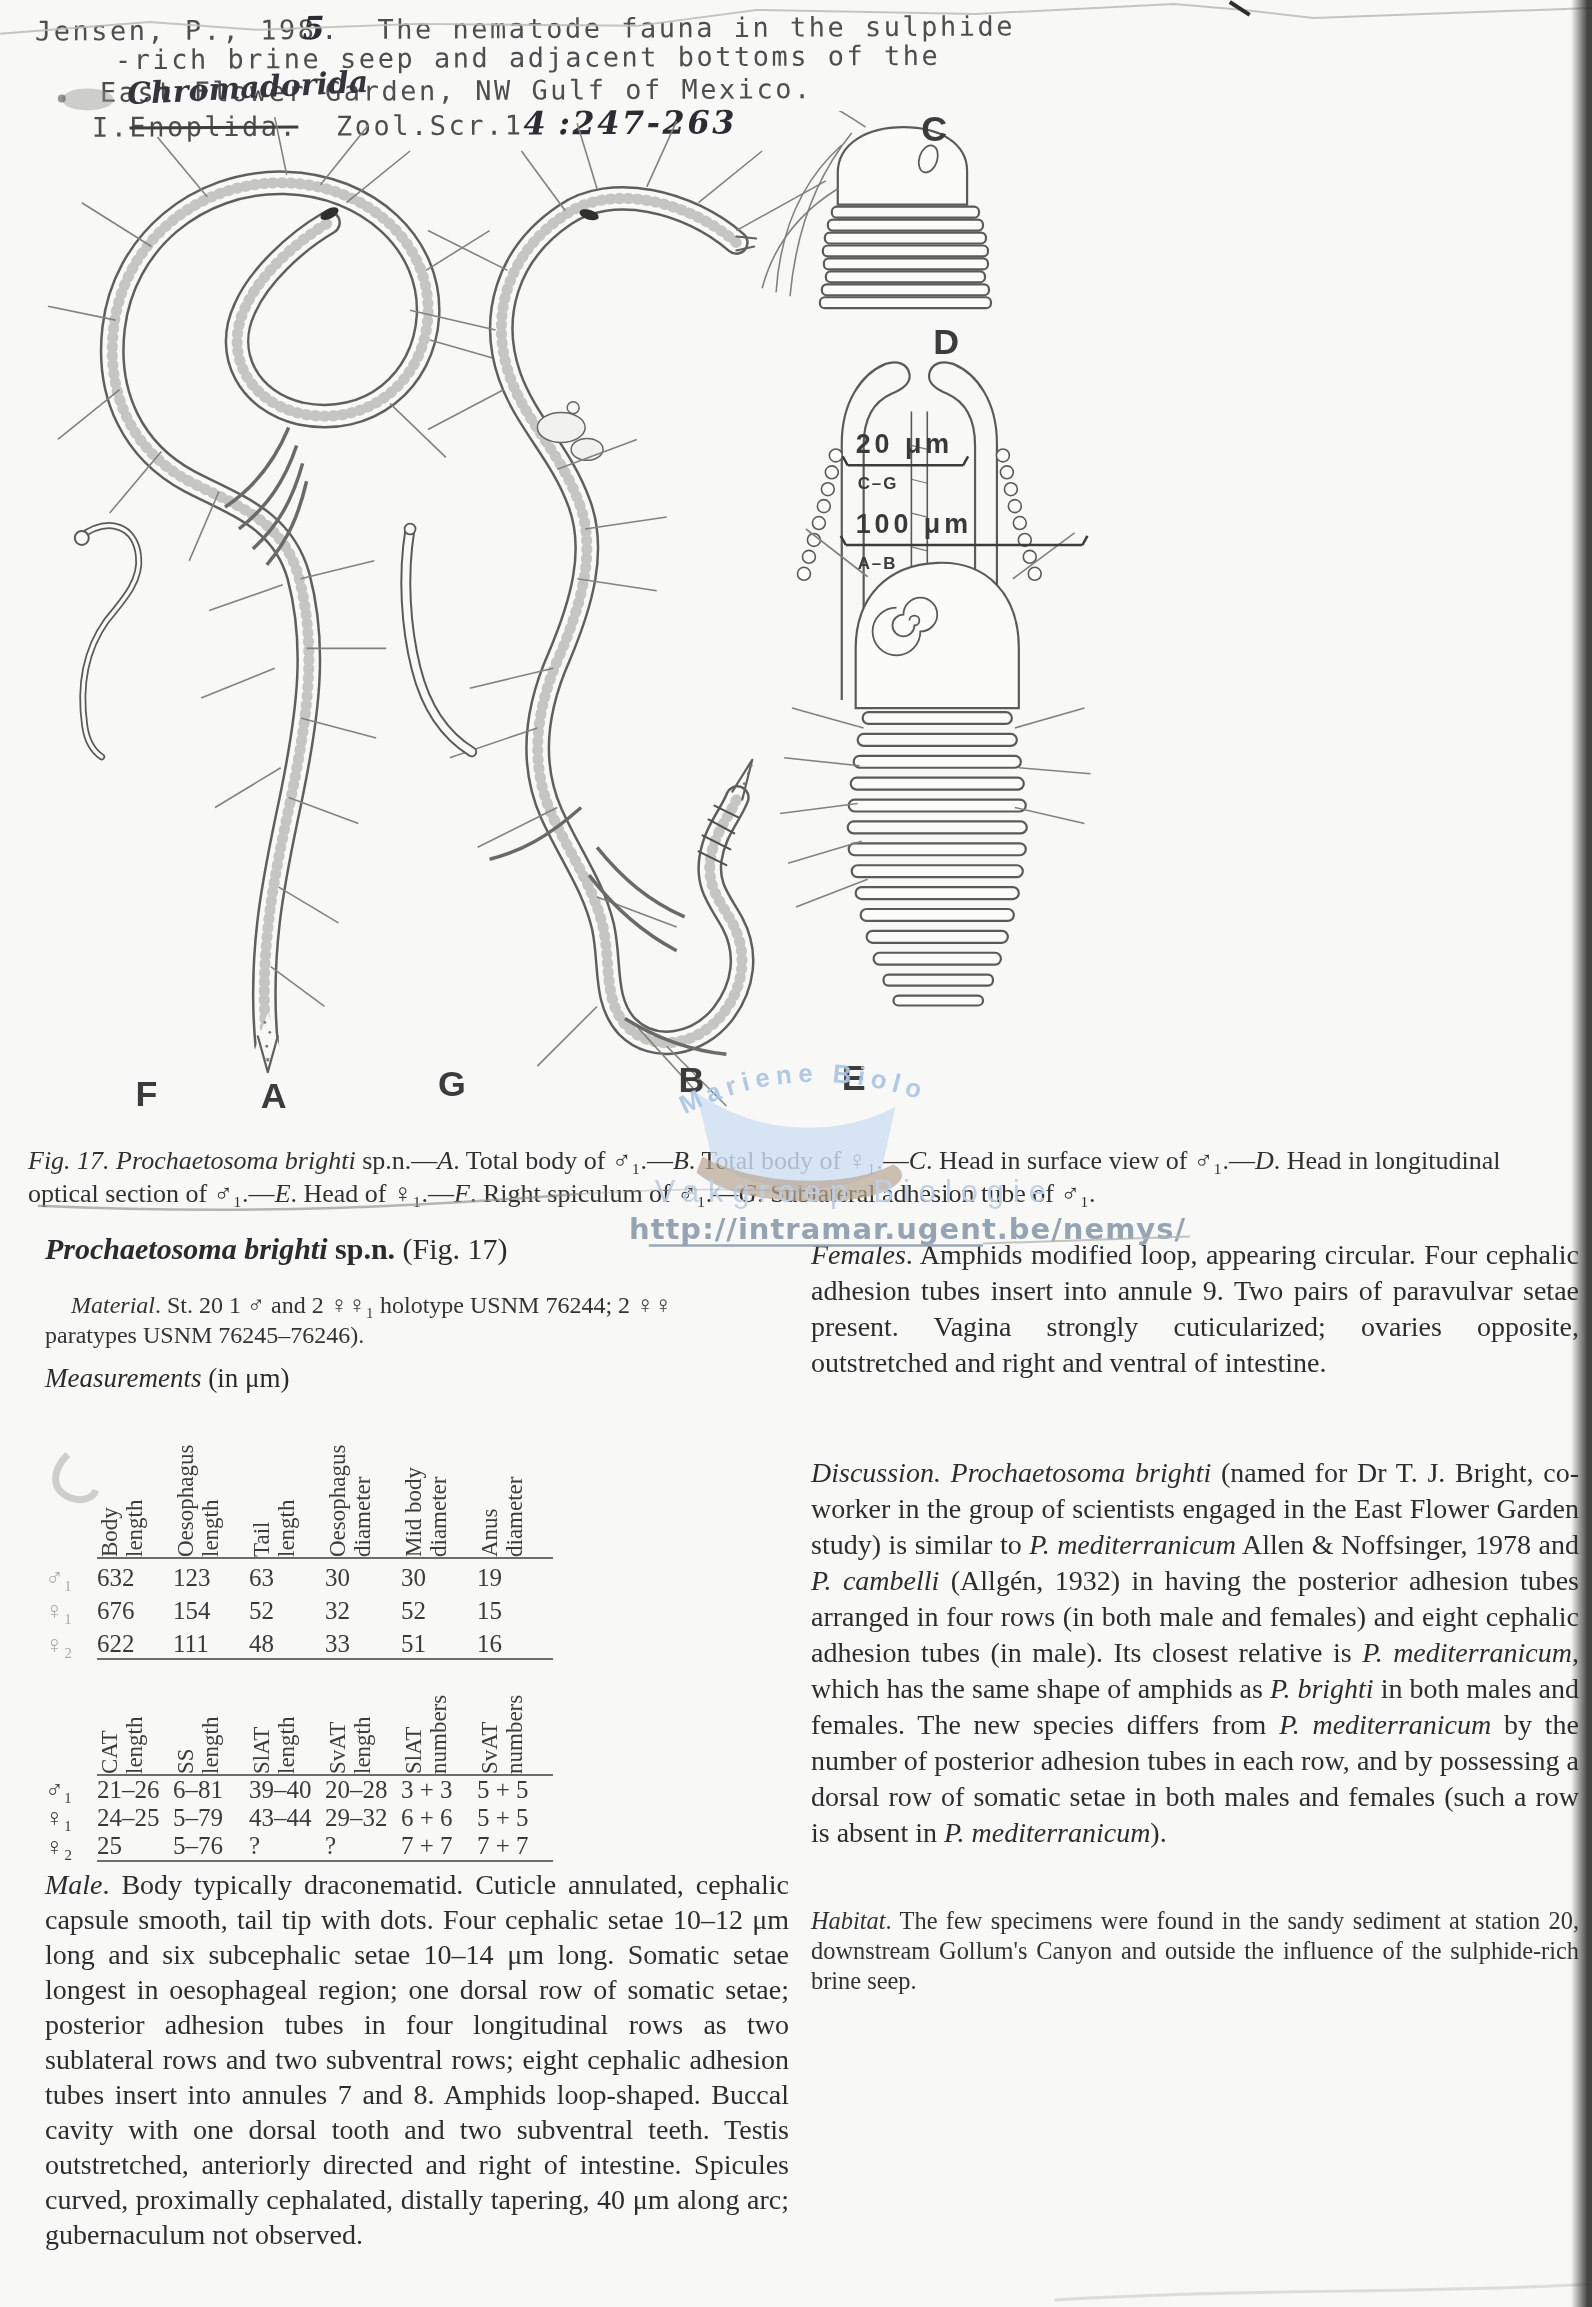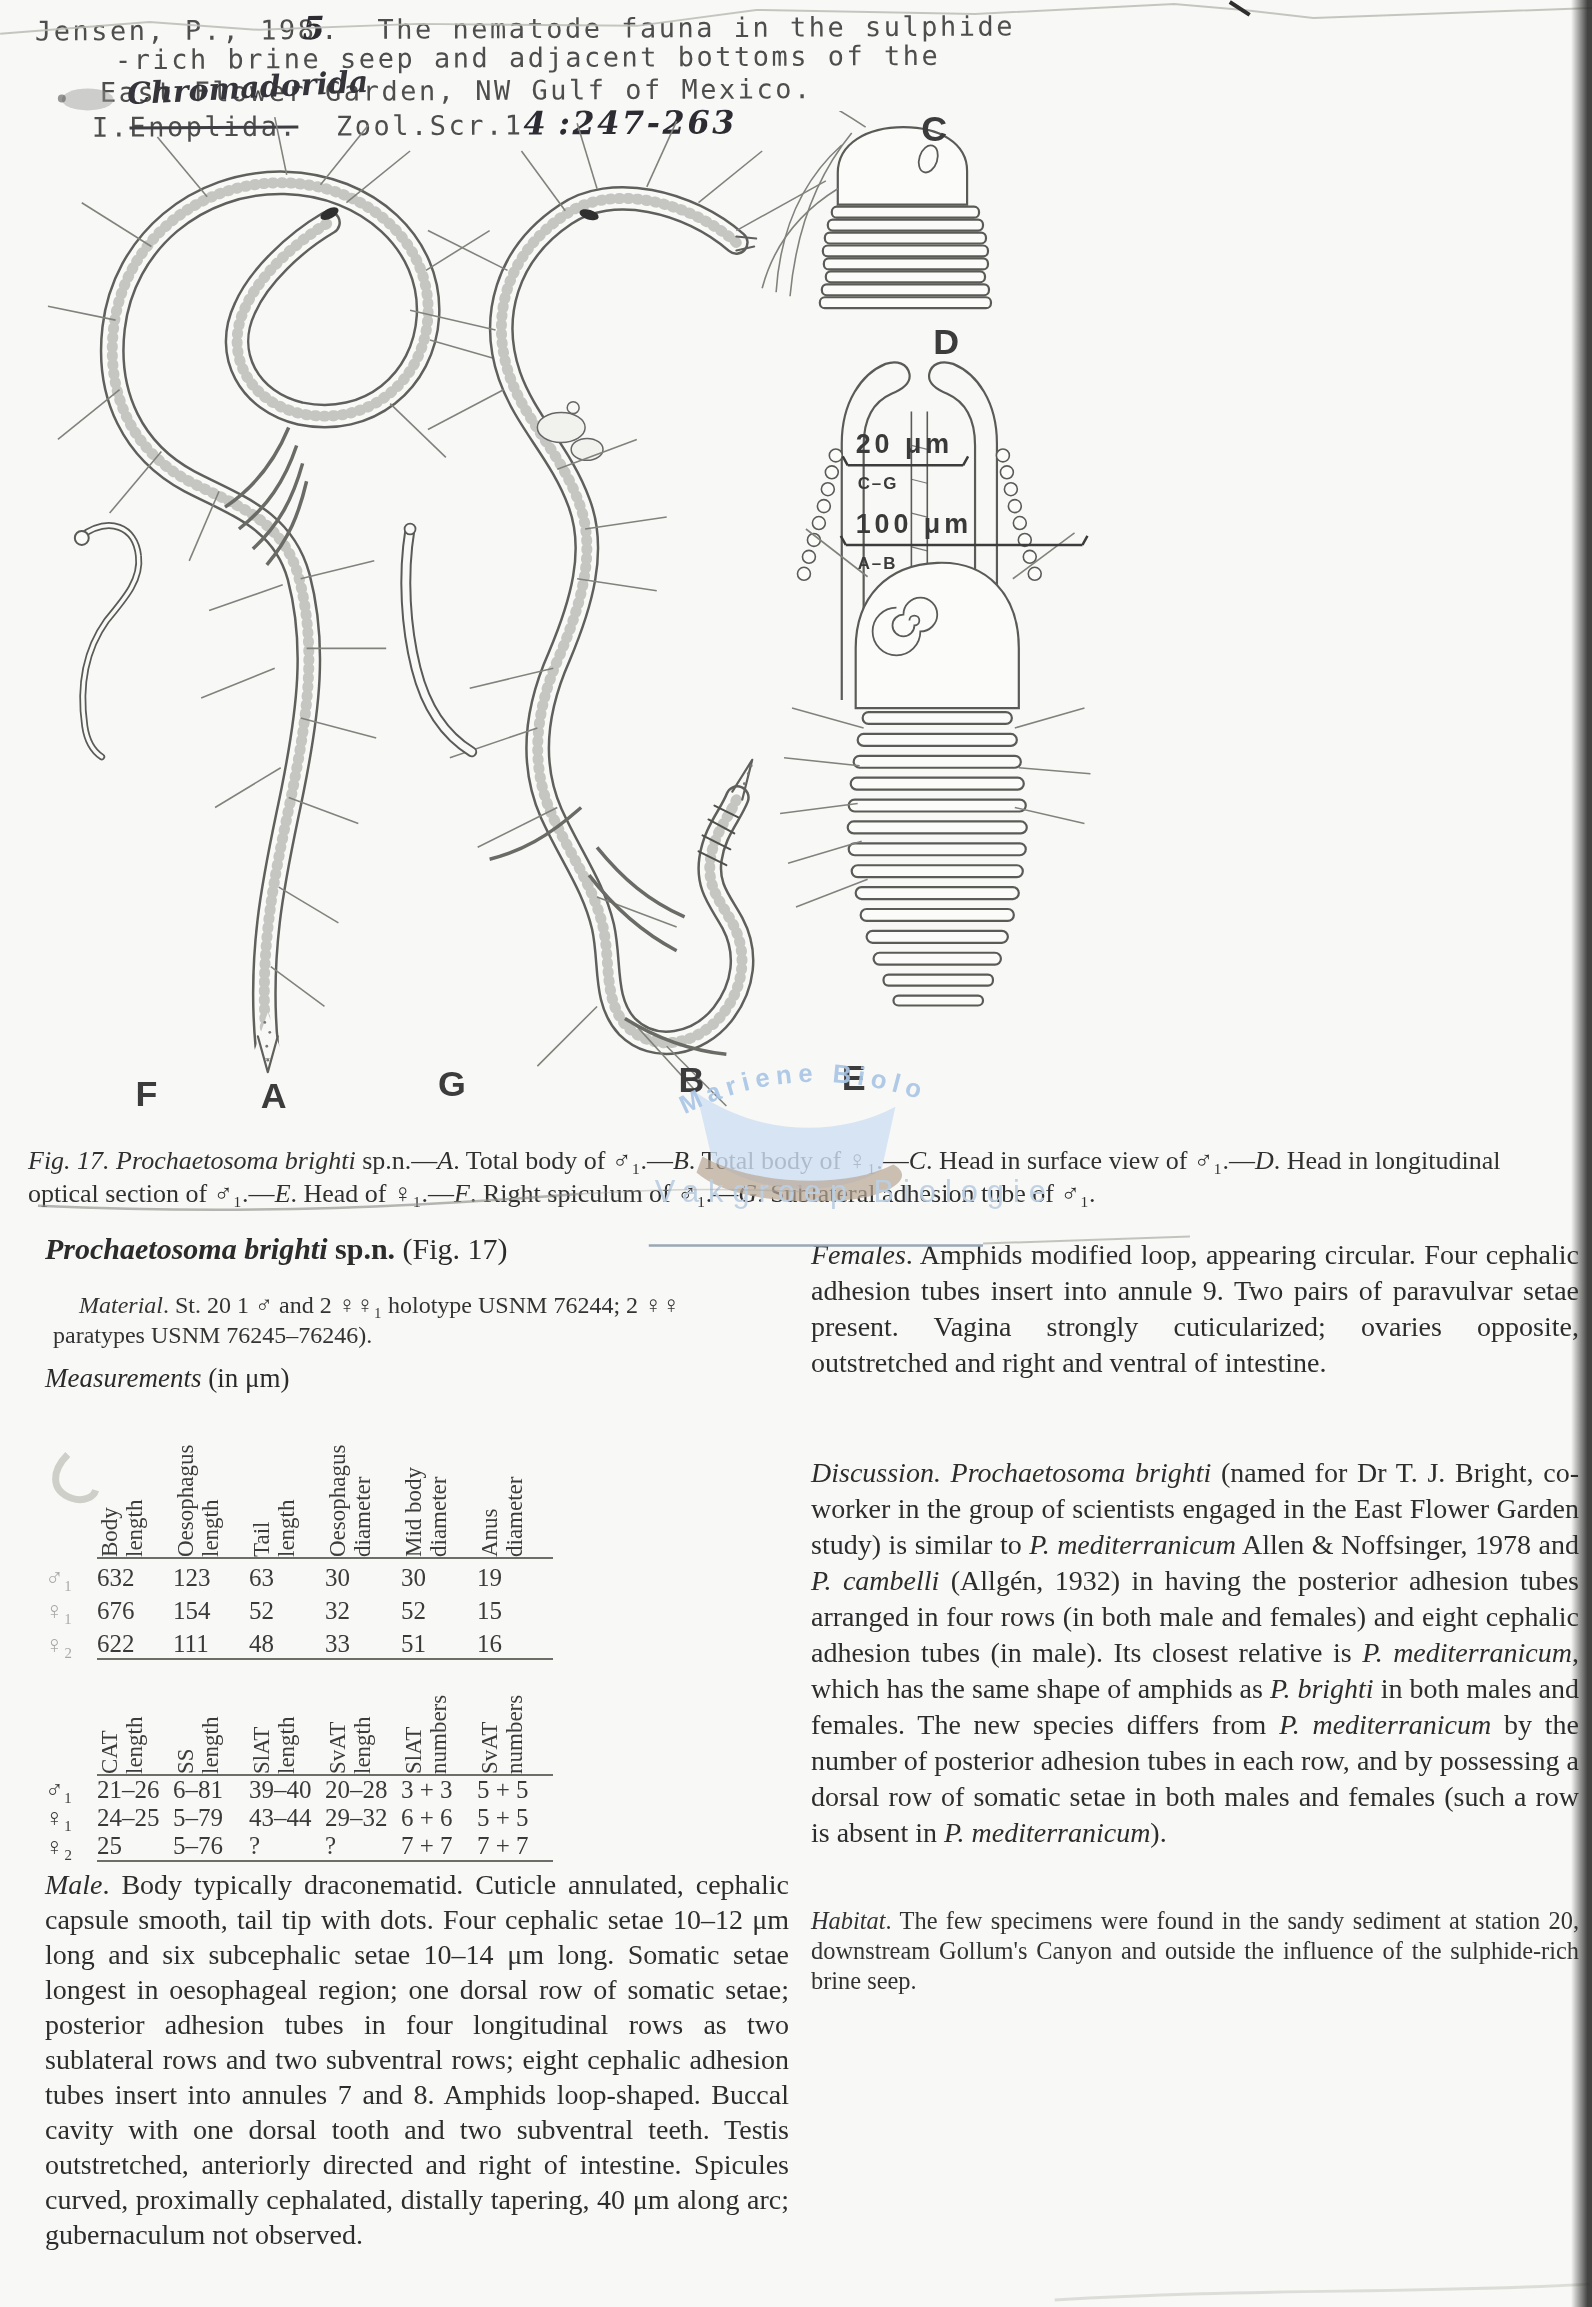--- a/index.html
+++ b/index.html
@@ -287,23 +287,24 @@
 
   <div id="caption"><span style="font-style: italic;">Fig. 17. Prochaetosoma brighti</span><span> sp.n.—</span><span style="font-style: italic;">A</span><span>. Total body of ♂₁.—</span><span style="font-style: italic;">B</span><span>. Total body of ♀₁.—</span><span style="font-style: italic;">C</span><span>. Head in surface view of ♂₁.—</span><span style="font-style: italic;">D</span><span>. Head in longitudinal optical section of ♂₁.—</span><span style="font-style: italic;">E</span><span>. Head of ♀₁.—</span><span style="font-style: italic;">F</span><span>. Right spiculum of ♂₁.—</span><span style="font-style: italic;">G</span><span>. Sublateral adhesion tube of ♂₁.</span></div>
 
   <svg id="wmark" viewBox="0 0 560 210">
     <path id="wm-arc-path" d="M 88 70 Q 200 12 328 56" fill="none"></path>
     <path d="M100 48 C160 90 240 94 300 62 L286 126 C236 154 160 150 116 116 Z" fill="#cddff2" opacity=".8"></path>
     <path d="M106 112 C160 142 252 144 298 120 C320 132 298 150 258 155 C180 163 122 148 100 128 Z" fill="#b8a695" opacity=".7"></path>
     <text class="wm-arc"><textPath href="#wm-arc-path">Mariene Biologie</textPath></text>
     <text class="wm-sub" x="58" y="158">Vakgroep Biologie</text>
   </svg>
+  <div id="wmurl">http://intramar.ugent.be/nemys/</div>
 
   <div class="blk" id="sp-heading" style="left:45px;top:1232px;width:744px"><span style="font-style: italic; font-weight: 700;">Prochaetosoma brighti</span><span style="font-weight: 700; text-align: right;"> sp.n. </span><span>(Fig. 17)</span></div>
-  <div class="blk" id="material" style="left:53px;top:1290px;width:708px"><span style="font-style: italic;">Material</span><span>. St. 20 1 ♂ and 2 ♀♀₁ holotype USNM 76244; 2 ♀♀ paratypes USNM 76245–76246).</span></div>
+  <div class="blk" id="material" style="left:45px;top:1290px;width:708px"><span style="font-style: italic;">Material</span><span>. St. 20 1 ♂ and 2 ♀♀₁ holotype USNM 76244; 2 ♀♀ paratypes USNM 76245–76246).</span></div>
   <div class="blk" id="meas-head" style="left:45px;top:1363px"><span style="font-style: italic;">Measurements</span><span> (in μm)</span></div>
 
   <table class="mtable v1" style="position:absolute;left:45px;top:1408px">
     <colgroup>
         <col class="col-lbl">
         <col class="col-v">
         <col class="col-v">
         <col class="col-v">
         <col class="col-v">
         <col class="col-v">

